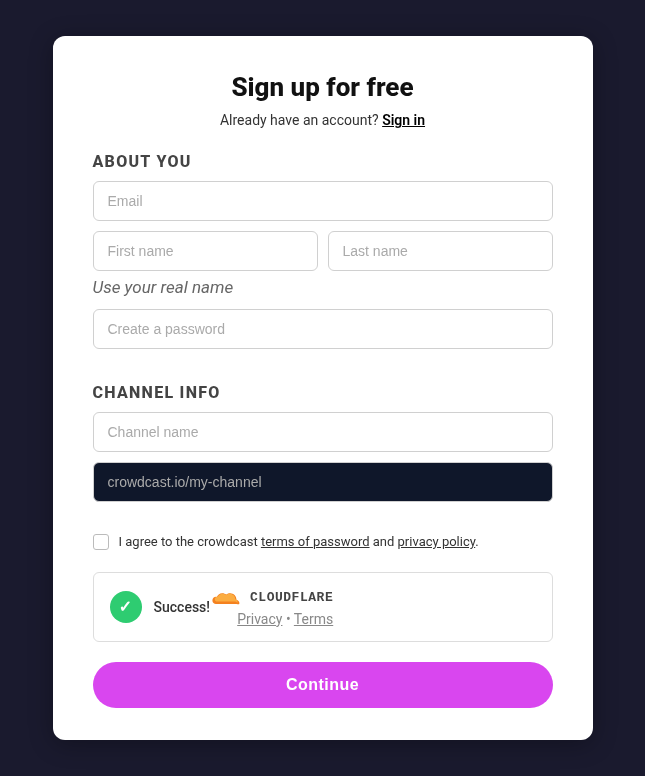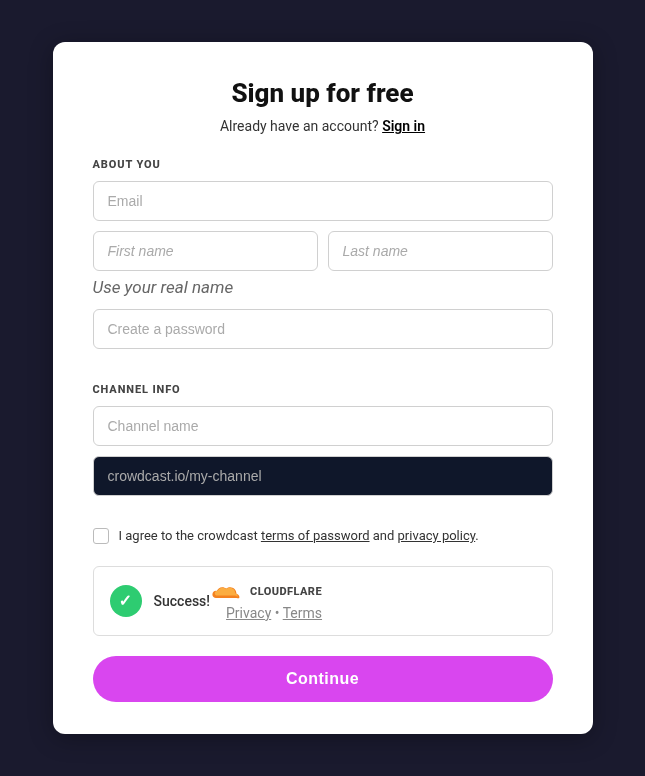--- a/index.html
+++ b/index.html
@@ -39,21 +39,21 @@
     }
 
     .subtitle a {
       color: #000000;
       font-weight: 600;
       text-decoration: underline;
       cursor: pointer;
     }
 
     .section-label {
-      font-size: 11px;
+      font-size: 16px;
       font-weight: 800;
       letter-spacing: 0.08em;
       color: #444;
       margin-bottom: 10px;
       text-transform: uppercase;
     }
 
     .input-field {
       width: 100%;
       border: 1.5px solid #d0d0d0;
@@ -72,21 +72,20 @@
 
     .name-row {
       display: flex;
       gap: 10px;
       margin-bottom: 0;
     }
 
     .name-row .input-field {
       flex: 1;
       margin-bottom: 0;
-      font-style: italic;
     }
 
     .hint-text {
       font-size: 17px;
       color: #666;
       font-style: italic;
       margin: 6px 0 12px;
     }
 
     .section-gap {
@@ -184,24 +183,25 @@
       align-items: center;
       gap: 4px;
     }
 
     .cloud-shape {
       width: 36px;
       height: 22px;
     }
 
     .cf-label {
-      font-size: 11px;
+      font-size: 13px;
       font-weight: 800;
       color: #444;
       letter-spacing: 0.04em;
+      font-family: Liberation Mono, monospace;
     }
 
     .cf-links {
       font-size: 14px;
       color: #888;
       padding-left: 15px;
     }
 
     .cf-links a {
       color: #888;

